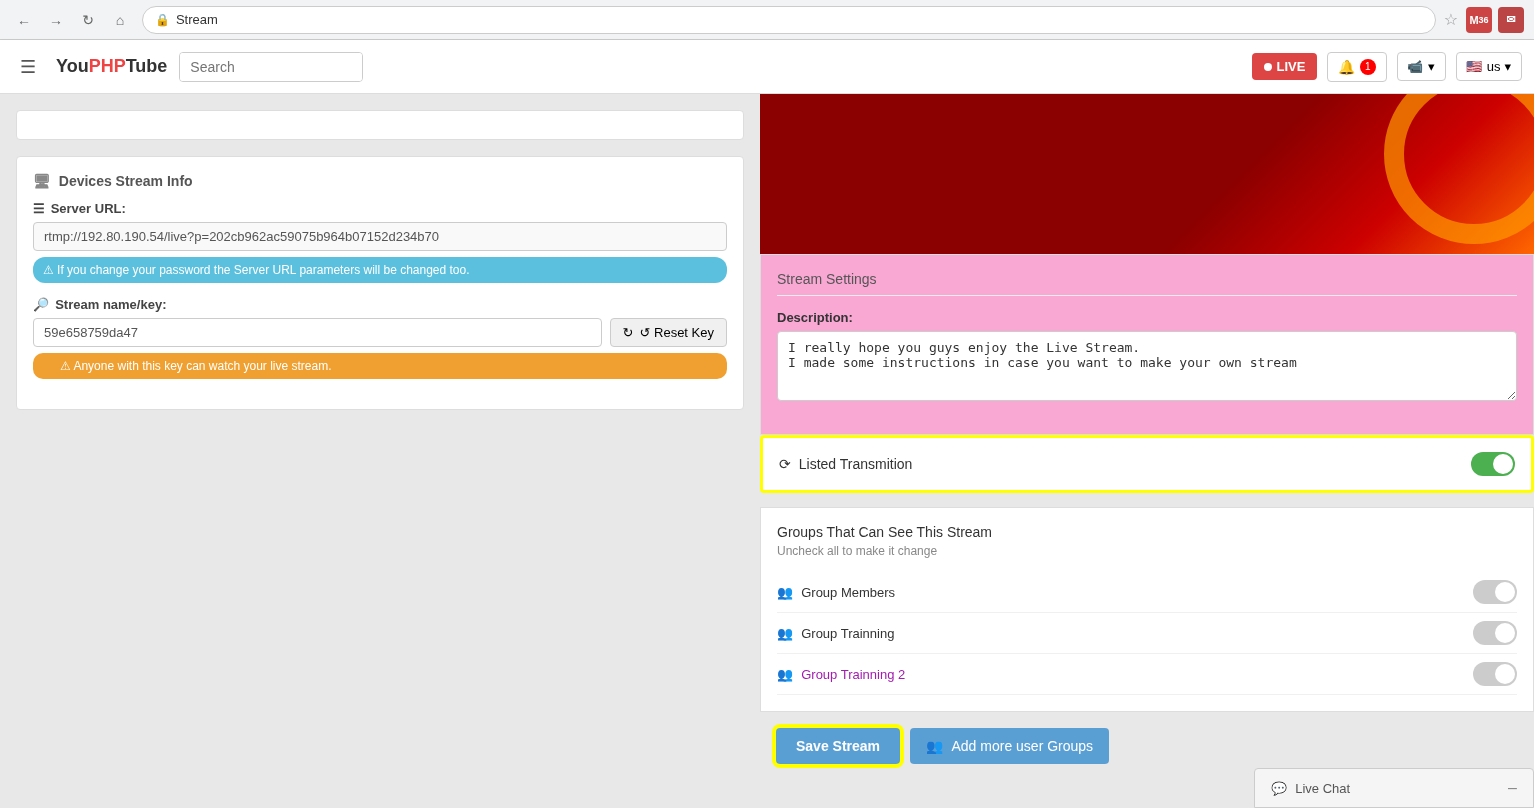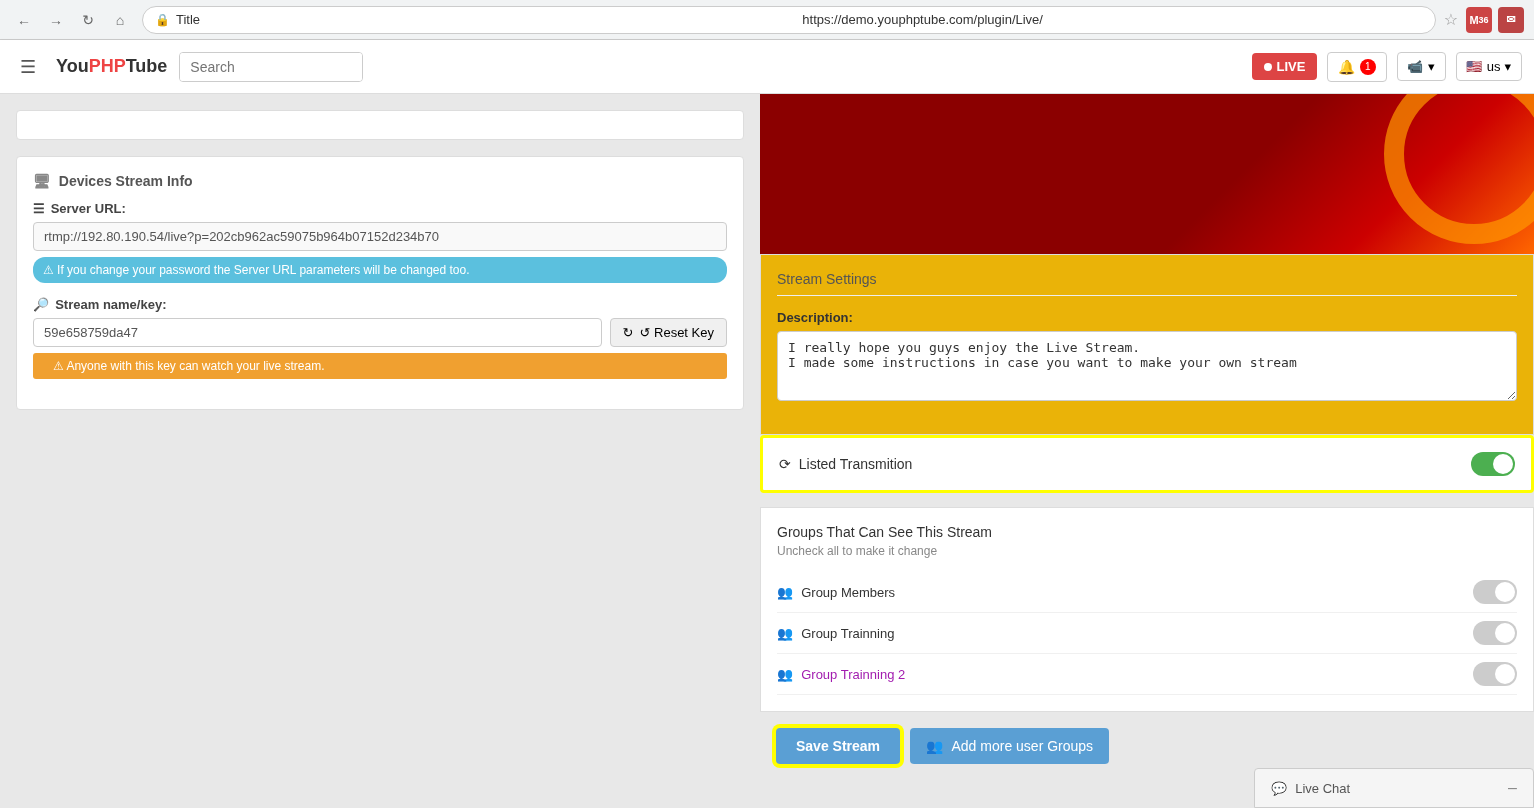--- a/index.html
+++ b/index.html
@@ -199,22 +199,22 @@
       color: white;
       padding: 6px 10px;
       border-radius: 12px;
       font-size: 12px;
       margin-top: 6px;
       display: flex; align-items: center; gap: 6px;
     }
     .alert-warning {
       background: #f0a030;
       color: white;
-      padding: 6px 20px;
-      border-radius: 3px;
+      padding: 6px 27px;
+      border-radius: 10px;
       font-size: 12px;
       margin-top: 6px;
       display: flex; align-items: flex-start; gap: 6px;
     }
 
     .stream-key-row {
       display: flex;
       gap: 8px;
       border-radius: 8px;
     }
@@ -255,21 +255,21 @@
       right: -30px;
       top: -30px;
       width: 180px;
       height: 180px;
       border-radius: 50%;
       border: 20px solid #ff9900;
       opacity: 0.7;
     }
 
     .stream-settings-card {
-      background: #eab308;
+      background: #f9a8d4;
       border: 1px solid #ddd;
       margin: 0 0 0 0;
       padding: 16px;
     }
 
     .settings-title {
       font-size: 14px;
       font-weight: normal;
       color: #555;
       margin-bottom: 14px;
@@ -469,22 +469,21 @@
 
 <div class="browser-bar">
   <div class="browser-nav-btns">
     <button class="nav-btn">←</button>
     <button class="nav-btn">→</button>
     <button class="nav-btn">↻</button>
     <button class="nav-btn">⌂</button>
   </div>
   <div class="address-bar">
     <span class="lock-icon">🔒</span>
-    <span class="url-text">Title</span>
-    <span class="url-text">https://demo.youphptube.com/plugin/Live/</span>
+    <span class="url-text">Stream</span>
   </div>
   <span class="star-btn">☆</span>
   <div class="browser-actions">
     <div class="gmail-icon">M<br><span style="font-size:9px">36</span></div>
     <div class="ext-icon">✉</div>
   </div>
 </div>
 
 <div class="app-header">
   <button class="hamburger-btn">☰</button>

